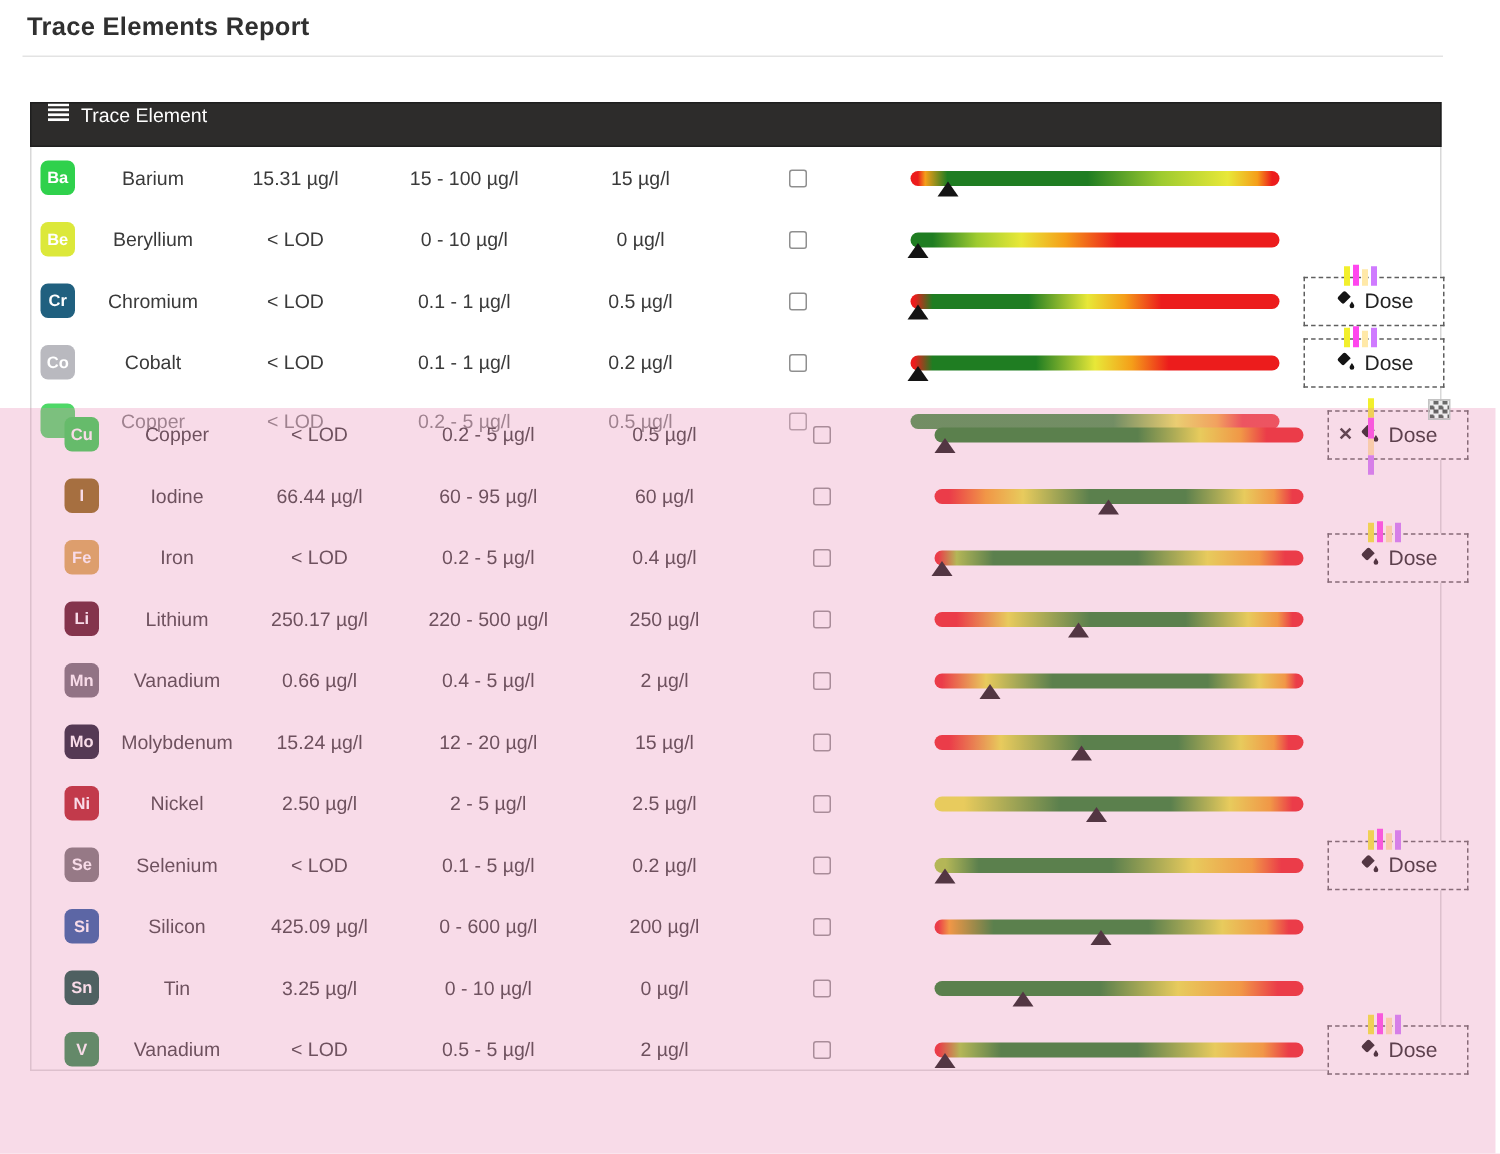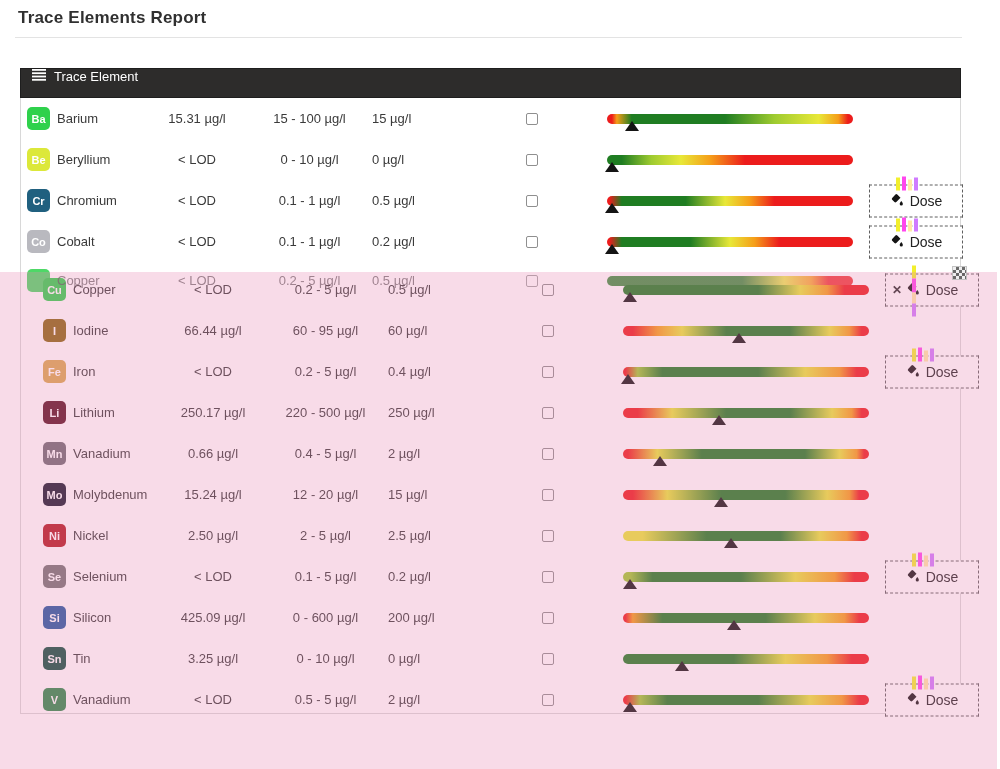--- a/index.html
+++ b/index.html
@@ -25,24 +25,24 @@
   .panel-body{
     background:#fff;border:1px solid #d8d8d8;border-top:none;
   }
   .row{height:41px;display:flex;align-items:center;}
   .cell{font-size:13px;color:#3a3a3a;}
   .cell-badge{width:36px;padding-left:6px;box-sizing:border-box;}
   .badge{
     width:23px;height:23px;border-radius:5px;color:#fff;
     font-size:11px;font-weight:700;display:flex;align-items:center;justify-content:center;
   }
-  .cell-name{width:90px;}
+  .cell-name{width:90px;text-align:center;}
   .cell-value{width:100px;text-align:center;}
   .cell-range{width:125px;text-align:center;}
-  .cell-ref{width:110px;}
+  .cell-ref{width:110px;text-align:center;}
   .cell-check{width:100px;display:flex;justify-content:center;position:relative;}
   .checkbox{width:12px;height:12px;border:1px solid #8f8f8f;border-radius:2px;background:#fff;box-sizing:border-box;}
   .ghost-check{position:absolute;left:calc(50% - 6px - 16px);top:calc(50% - 6px - 9px);opacity:.8;}
   .cell-bar{width:270px;position:relative;}
   .bar{
     margin-left:25px;width:246px;height:10px;border-radius:6px;position:relative;
   }
   .ghost-bar{position:absolute;left:9px;top:calc(50% - 5px - 9px);margin-left:0;opacity:.85;}
   .marker{
     position:absolute;top:7px;width:0;height:0;

